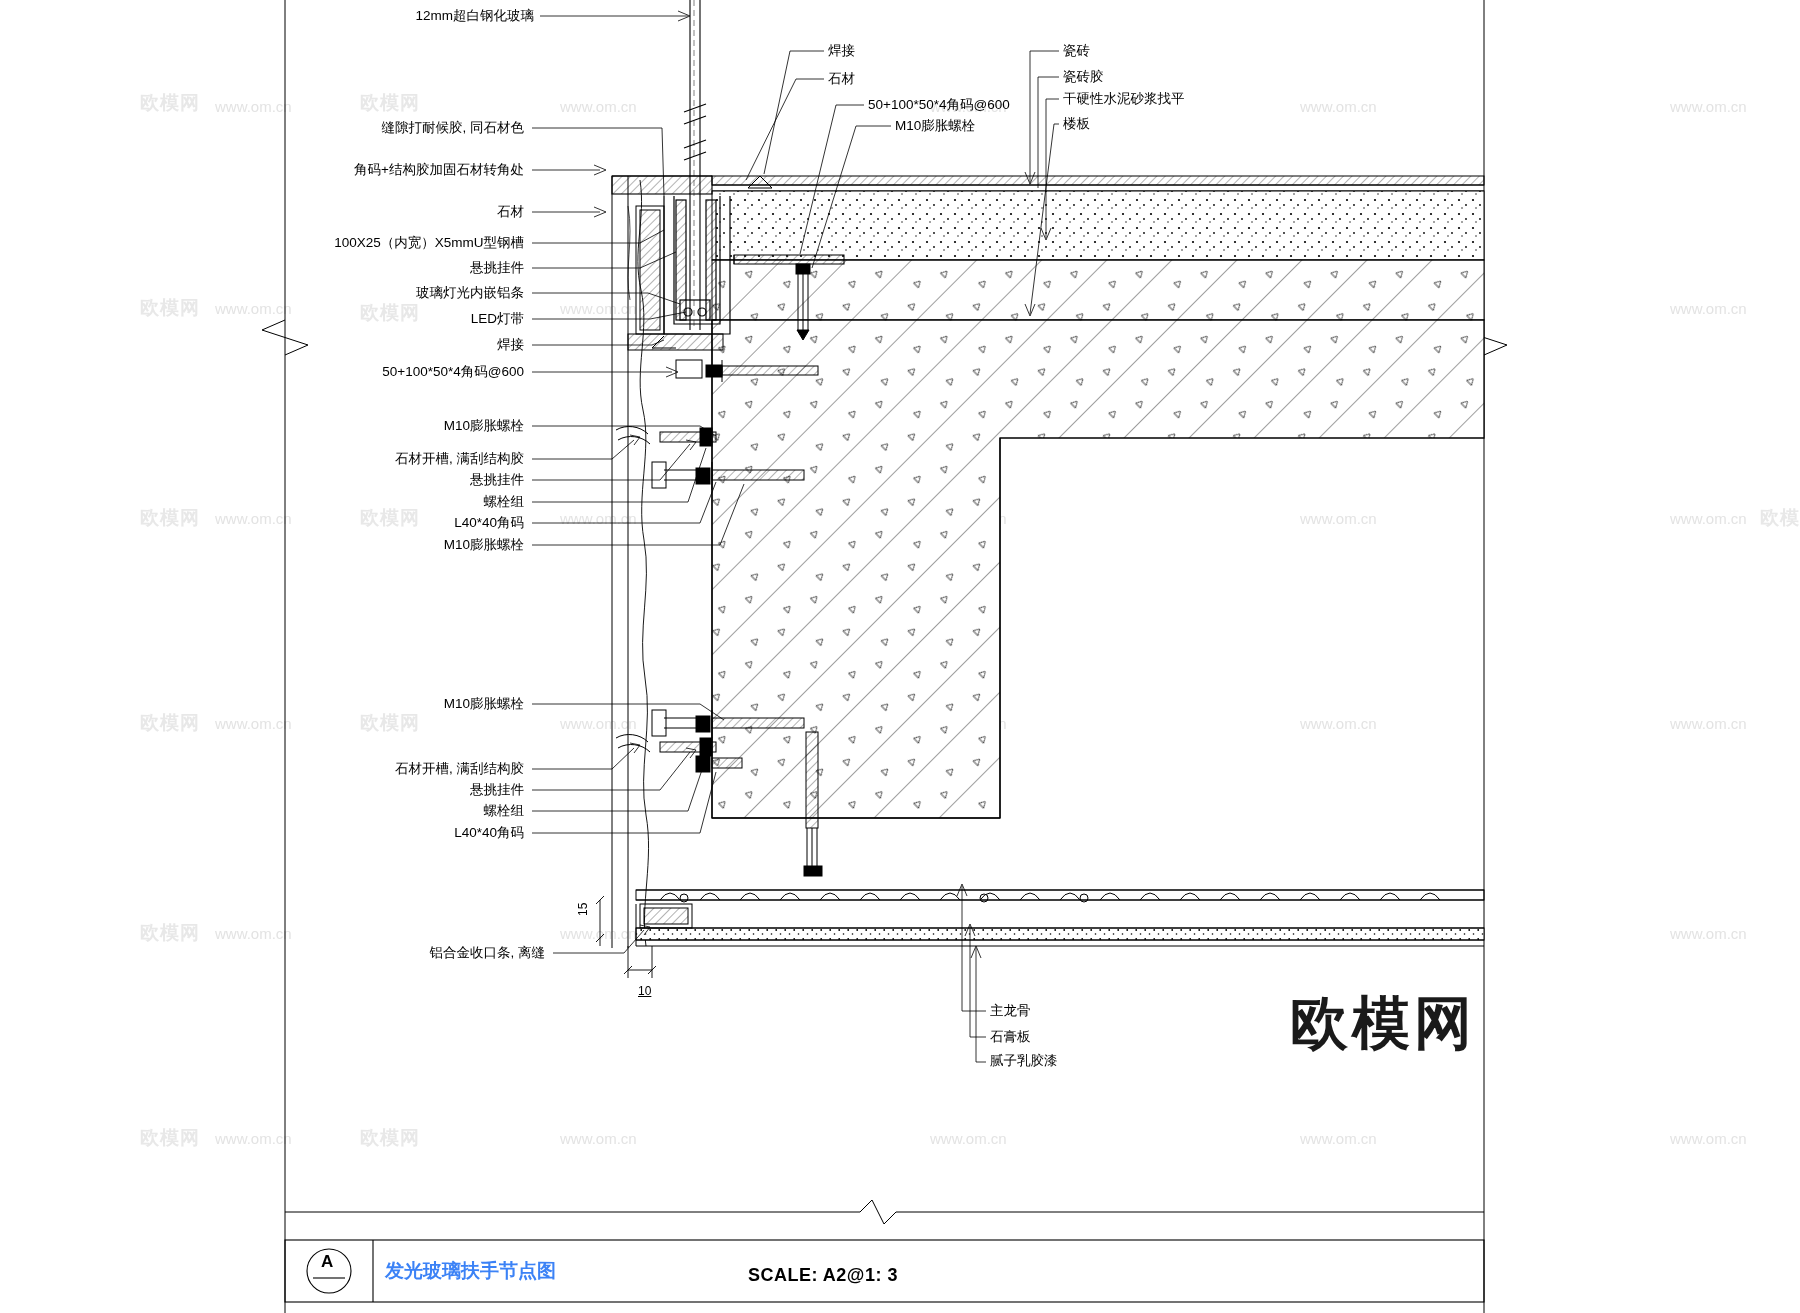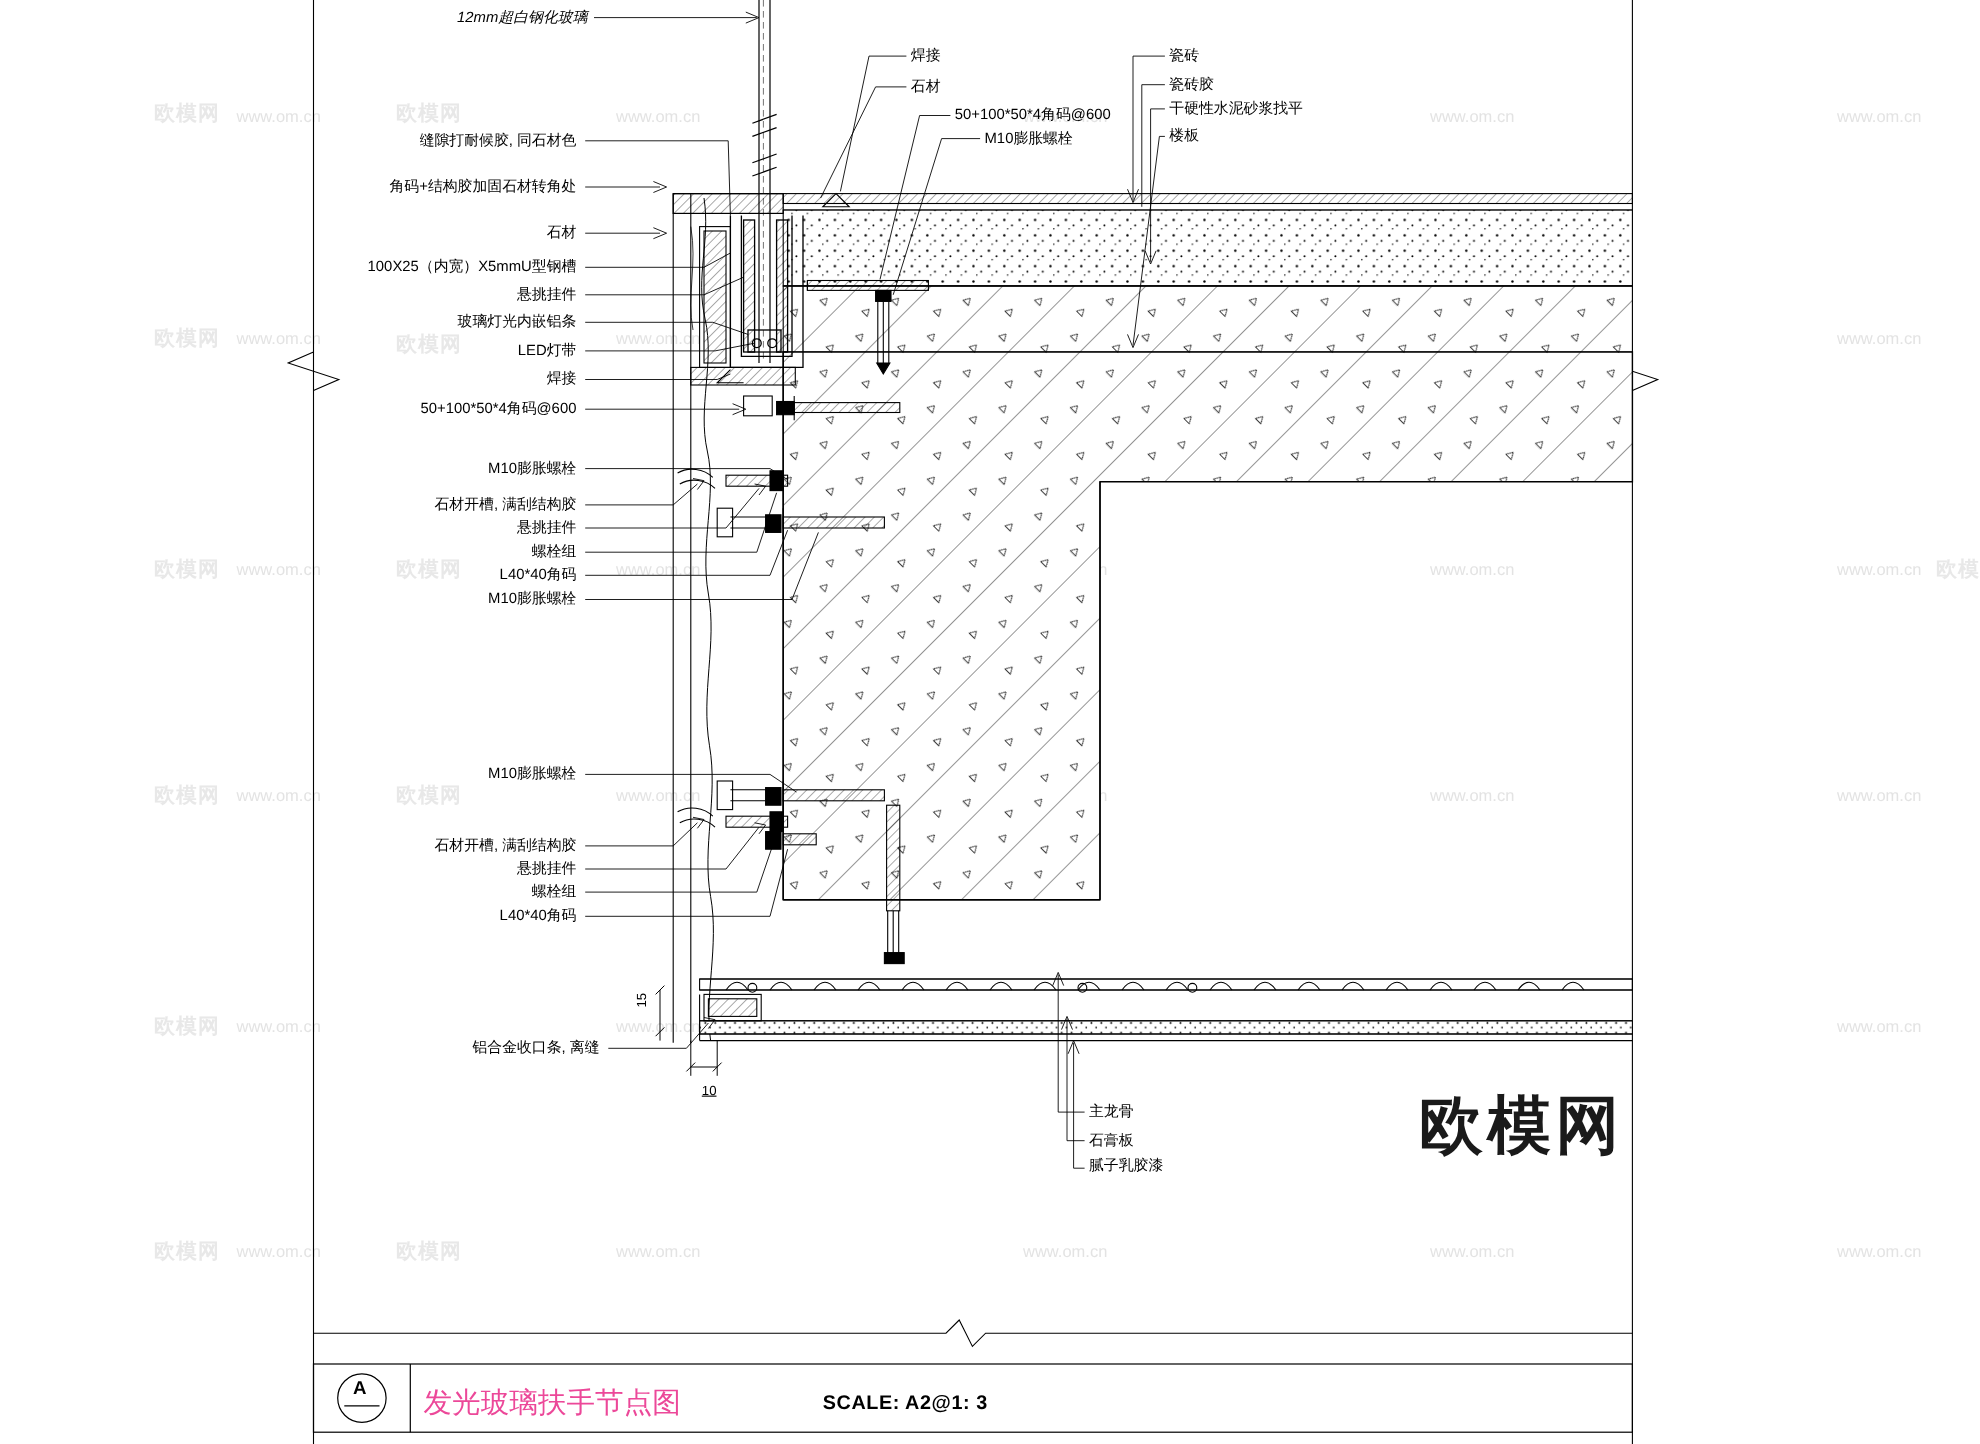--- a/index.html
+++ b/index.html
@@ -55,23 +55,23 @@
   .wm-big {
     position: absolute;
     color: #1a1a1a;
     font-size: 58px;
     font-weight: bold;
     letter-spacing: 4px;
     white-space: nowrap;
   }
   .title-text {
     position: absolute;
-    font-size: 26px;
-    font-weight: normal;
-    color: #ec4899;
+    font-size: 19px;
+    font-weight: bold;
+    color: #3b82f6;
     white-space: nowrap;
   }
   .scale-text {
     position: absolute;
     font-size: 18px;
     font-weight: bold;
     color: #000;
     white-space: nowrap;
     letter-spacing: 0.5px;
   }
@@ -420,21 +420,21 @@
       <line x1="986" y1="1037" x2="970" y2="1037"></line>
       <line x1="970" y1="1037" x2="970" y2="926"></line>
       <path d="M965 936 L970 924 L975 936"></path>
       <line x1="986" y1="1062" x2="976" y2="1062"></line>
       <line x1="976" y1="1062" x2="976" y2="948"></line>
       <path d="M971 958 L976 946 L981 958"></path>
     </g>
   </svg>
 
   <div id="label-layer">
-      <div class="lbl r" style="left: 534px; top: 16px; font-style: italic;">12mm超白钢化玻璃</div>
+      <div class="lbl r" style="left: 534px; top: 16px;">12mm超白钢化玻璃</div>
       <div class="lbl r" style="left: 524px; top: 128px;">缝隙打耐候胶, 同石材色</div>
       <div class="lbl r" style="left: 524px; top: 170px;">角码+结构胶加固石材转角处</div>
       <div class="lbl r" style="left: 524px; top: 212px;">石材</div>
       <div class="lbl r" style="left: 524px; top: 243px;">100X25（内宽）X5mmU型钢槽</div>
       <div class="lbl r" style="left: 524px; top: 268px;">悬挑挂件</div>
       <div class="lbl r" style="left: 524px; top: 293px;">玻璃灯光内嵌铝条</div>
       <div class="lbl r" style="left: 524px; top: 319px;">LED灯带</div>
       <div class="lbl r" style="left: 524px; top: 345px;">焊接</div>
       <div class="lbl r" style="left: 524px; top: 372px;">50+100*50*4角码@600</div>
       <div class="lbl r" style="left: 524px; top: 426px;">M10膨胀螺栓</div>

